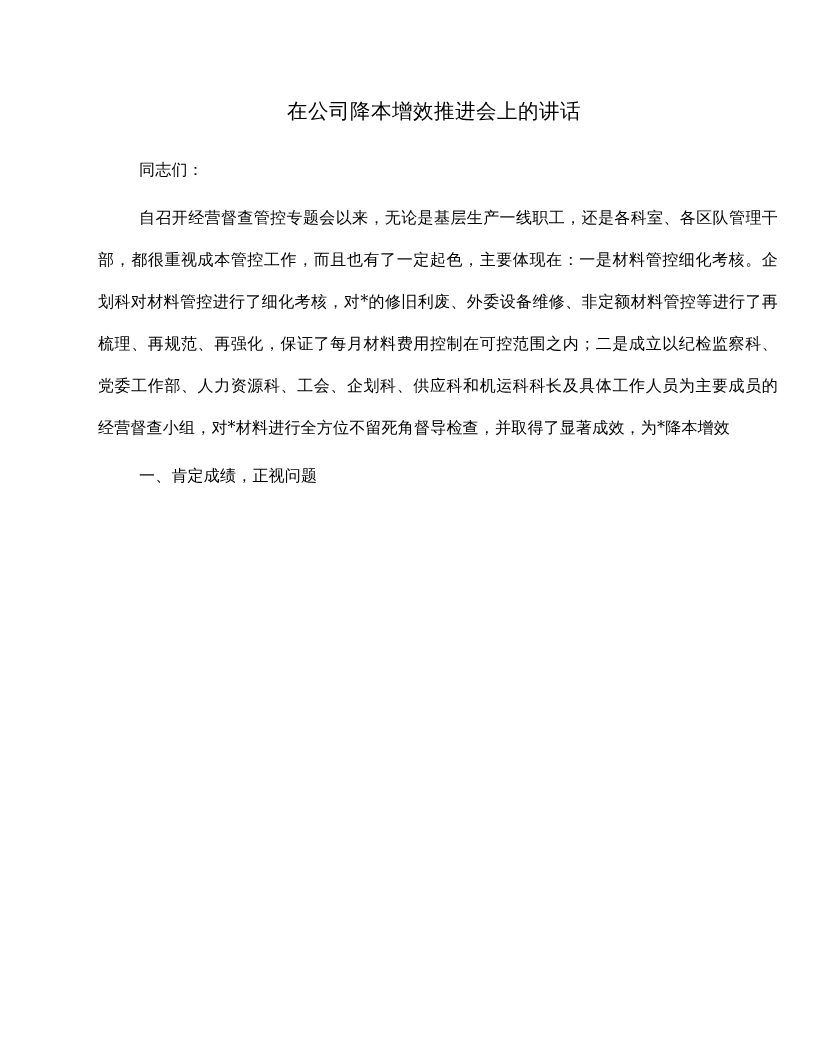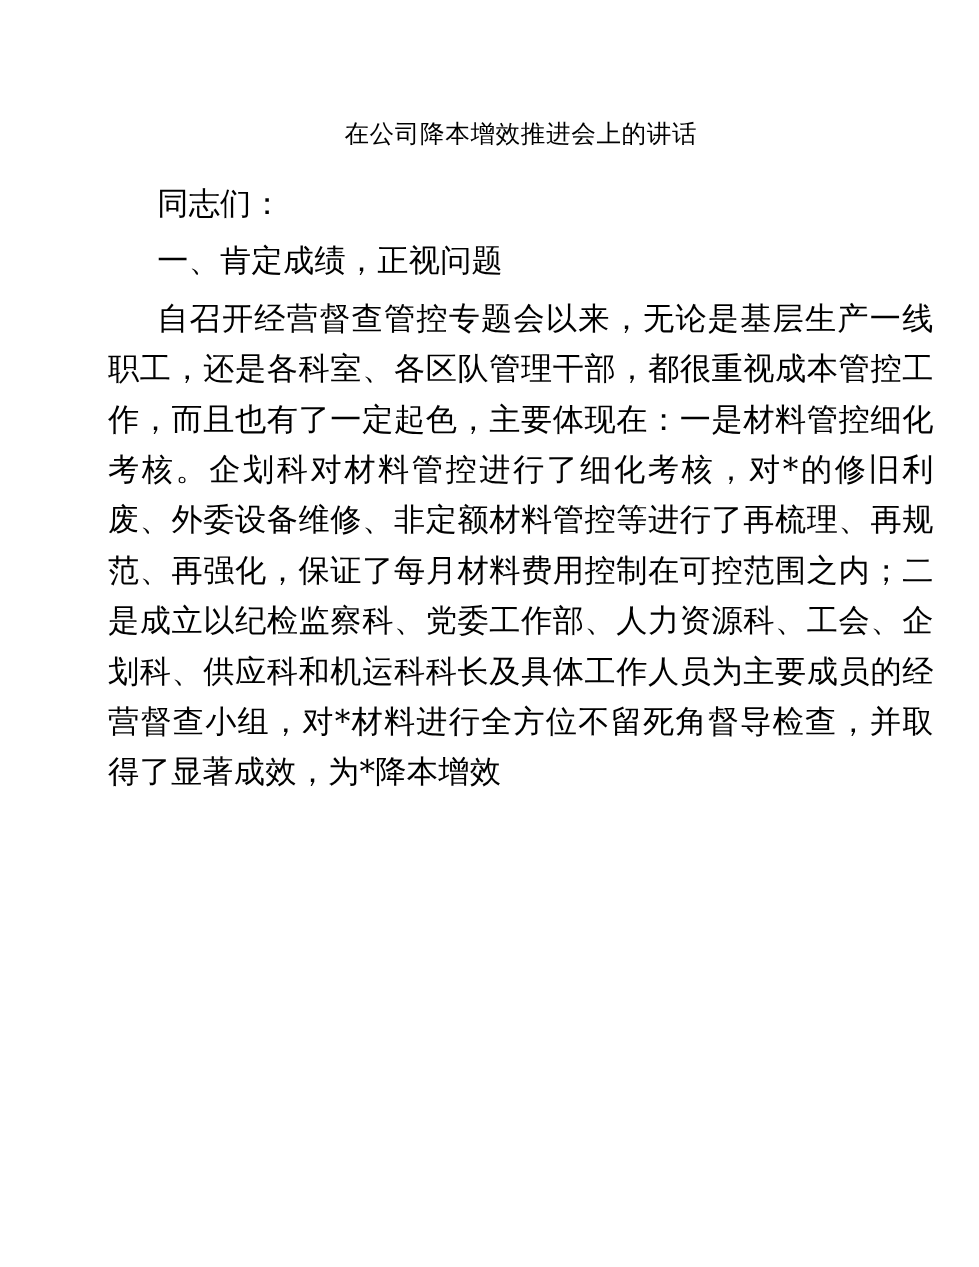--- a/index.html
+++ b/index.html
@@ -23,41 +23,41 @@
   }
   .doc-title {
     text-align: center;
     font-size: 20.5px;
     line-height: 1.5;
     letter-spacing: 0.5px;
     margin: 0 0 22px 0;
     font-weight: normal;
   }
   .para {
-    font-size: 26px;
+    font-size: 16px;
     line-height: 42px;
     text-align: justify;
     text-justify: inter-ideograph;
-    margin: 0 0 6px 0;
+    margin: 0 0 6px 8px;
     letter-spacing: 0.2px;
   }
   .indent {
     text-indent: 41px;
   }
   .sub-head {
     text-indent: 41px;
   }
 </style>
 </head>
 <body>
 
 <div class="page">
 
   <h1 class="doc-title">在公司降本增效推进会上的讲话</h1>
 
   <p class="para indent">同志们：</p>
 
 
+  <p class="para indent">自召开经营督查管控专题会以来，无论是基层生产一线职工，还是各科室、各区队管理干部，都很重视成本管控工作，而且也有了一定起色，主要体现在：一是材料管控细化考核。企划科对材料管控进行了细化考核，对*的修旧利废、外委设备维修、非定额材料管控等进行了再梳理、再规范、再强化，保证了每月材料费用控制在可控范围之内；二是成立以纪检监察科、党委工作部、人力资源科、工会、企划科、供应科和机运科科长及具体工作人员为主要成员的经营督查小组，对*材料进行全方位不留死角督导检查，并取得了显著成效，为*降本增效</p>
+
   <p class="para sub-head">一、肯定成绩，正视问题</p>
-
-  <p class="para indent">自召开经营督查管控专题会以来，无论是基层生产一线职工，还是各科室、各区队管理干部，都很重视成本管控工作，而且也有了一定起色，主要体现在：一是材料管控细化考核。企划科对材料管控进行了细化考核，对*的修旧利废、外委设备维修、非定额材料管控等进行了再梳理、再规范、再强化，保证了每月材料费用控制在可控范围之内；二是成立以纪检监察科、党委工作部、人力资源科、工会、企划科、供应科和机运科科长及具体工作人员为主要成员的经营督查小组，对*材料进行全方位不留死角督导检查，并取得了显著成效，为*降本增效</p>
 
 </div>
 
 </body></html>

